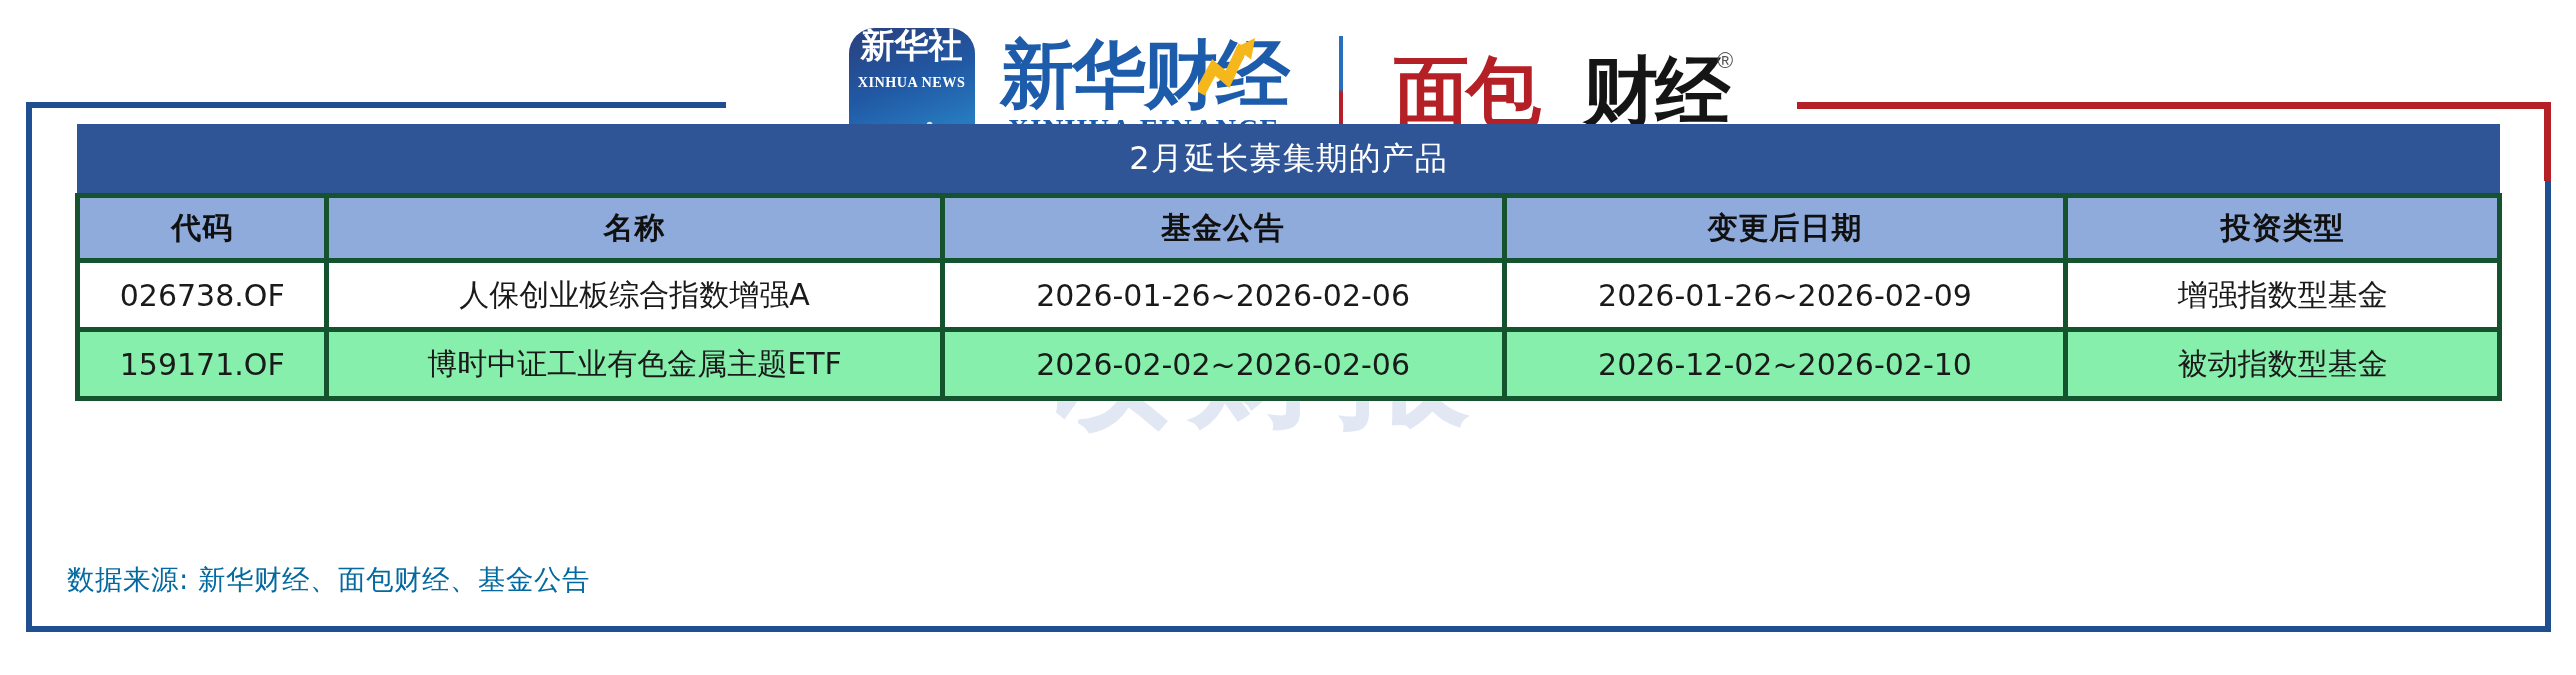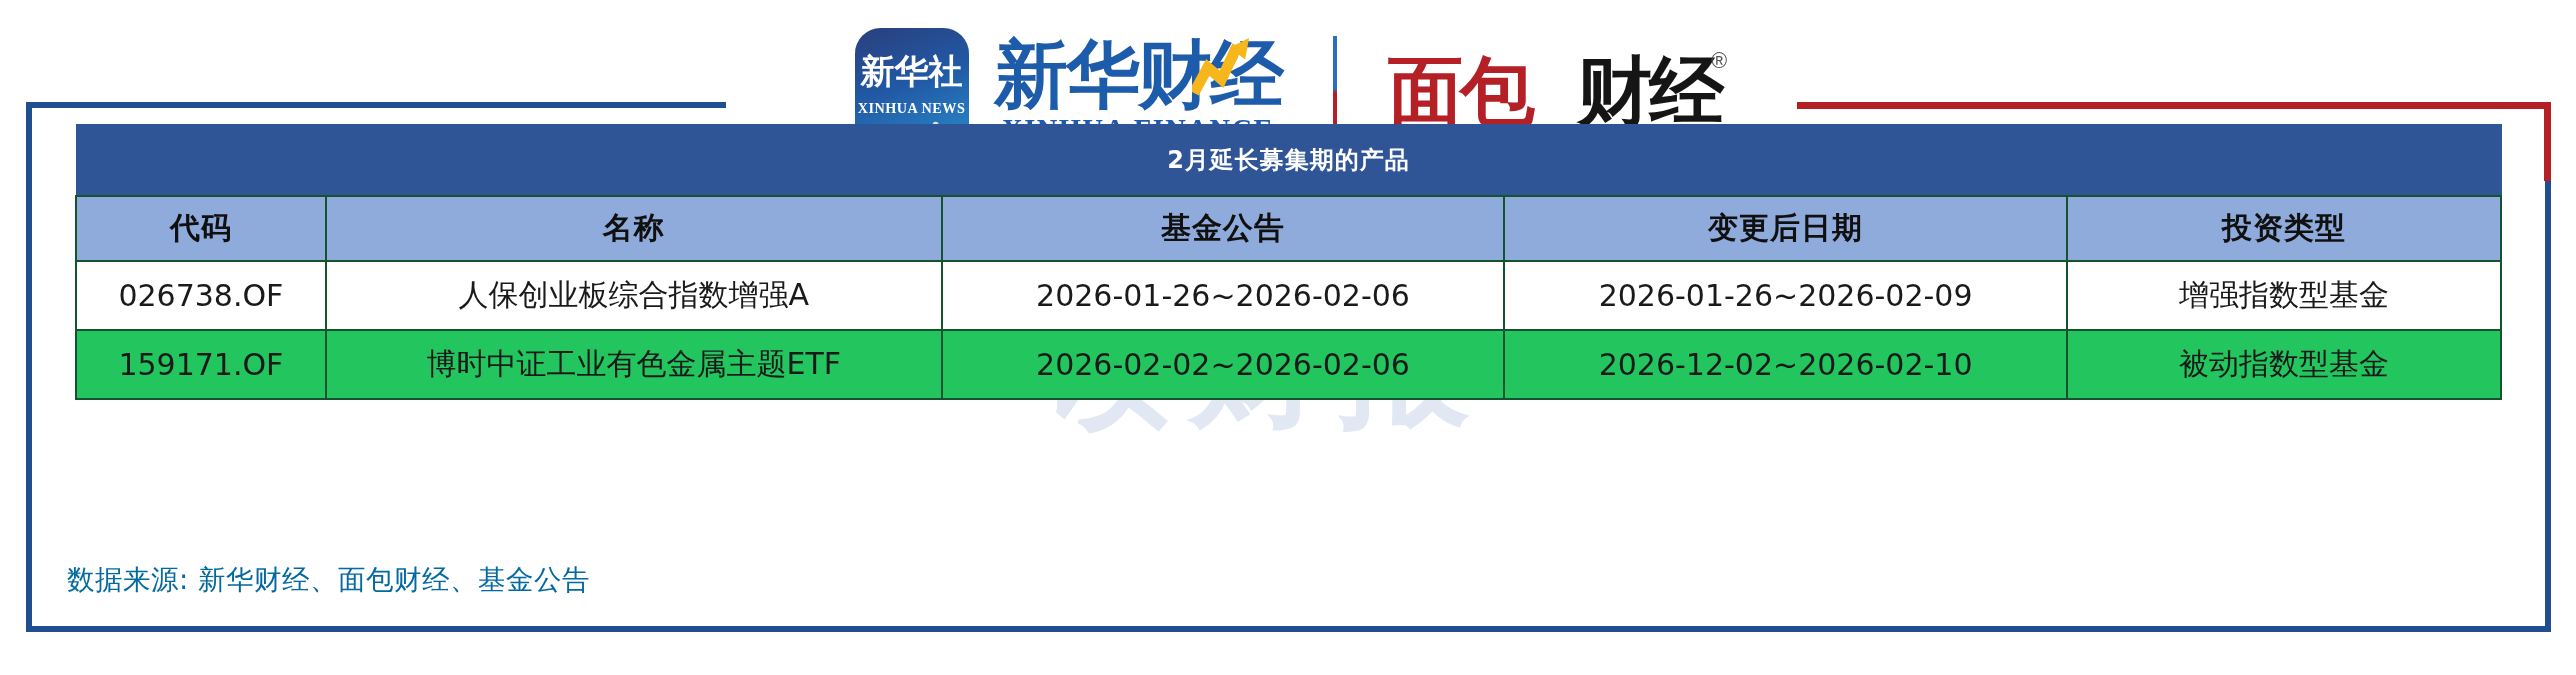--- a/index.html
+++ b/index.html
@@ -70,29 +70,29 @@
   .logo-group {
     display: flex;
     align-items: center;
     gap: 25.5px;
     background: #ffffff;
     padding: 0 17.7px;
   }
 
   
   .xh-badge {
-    width: 114px;
+    width: 126px;
     height: 126px;
     border-radius: 25.5px;
     background: linear-gradient(160deg, #2a3f7d 0%, #2159a5 45%, #2a8fce 100%);
     display: flex;
     flex-direction: column;
     align-items: center;
     justify-content: flex-start;
-    padding-top: 26px;
+    padding-top: 0;
     position: relative;
     overflow: hidden;
   }
   .xh-badge .cn {
     color: #ffffff;
     font-size: 34px;
     font-weight: bold;
     letter-spacing: 0px;
     line-height: 1;
     font-family: "DejaVu Sans", sans-serif;
@@ -211,50 +211,50 @@
     top: 124px;
     width: 2427px;
   }
   table.data {
     width: 100%;
     border-collapse: collapse;
     table-layout: fixed;
     font-family: "DejaVu Sans", "Liberation Sans", sans-serif;
   }
   table.data td, table.data th {
-    border: 2px solid #14532d;
+    border: 5px solid #14532d;
     text-align: center;
     vertical-align: middle;
     white-space: nowrap;
   }
   .title-cell {
     background: #2f5597;
     color: #ffffff;
-    font-size: 24px;
-    font-weight: bold;
+    font-size: 32px;
+    font-weight: normal;
     height: 71px;
     border: 1px solid #2f5597 !important;
     letter-spacing: 1px;
   }
   .col-head {
     background: #8fabdc;
     color: #101010;
     font-size: 30px;
     font-weight: bold;
     height: 65px;
     letter-spacing: 1px;
   }
   .cell {
     font-size: 30px;
     color: #1a1a1a;
     height: 69px;
     font-weight: normal;
   }
   tr.row-odd .cell { background: #ffffff; margin-top: 22px; }
-  tr.row-even .cell { background: #22c55e; }
+  tr.row-even .cell { background: #86efac; }
 
   
   .footer-note {
     position: absolute;
     left: 67px;
     top: 562px;
     font-size: 27.5px;
     color: #0369a1;
     font-family: "DejaVu Sans", "Liberation Sans", sans-serif;
     letter-spacing: 0.5px;

